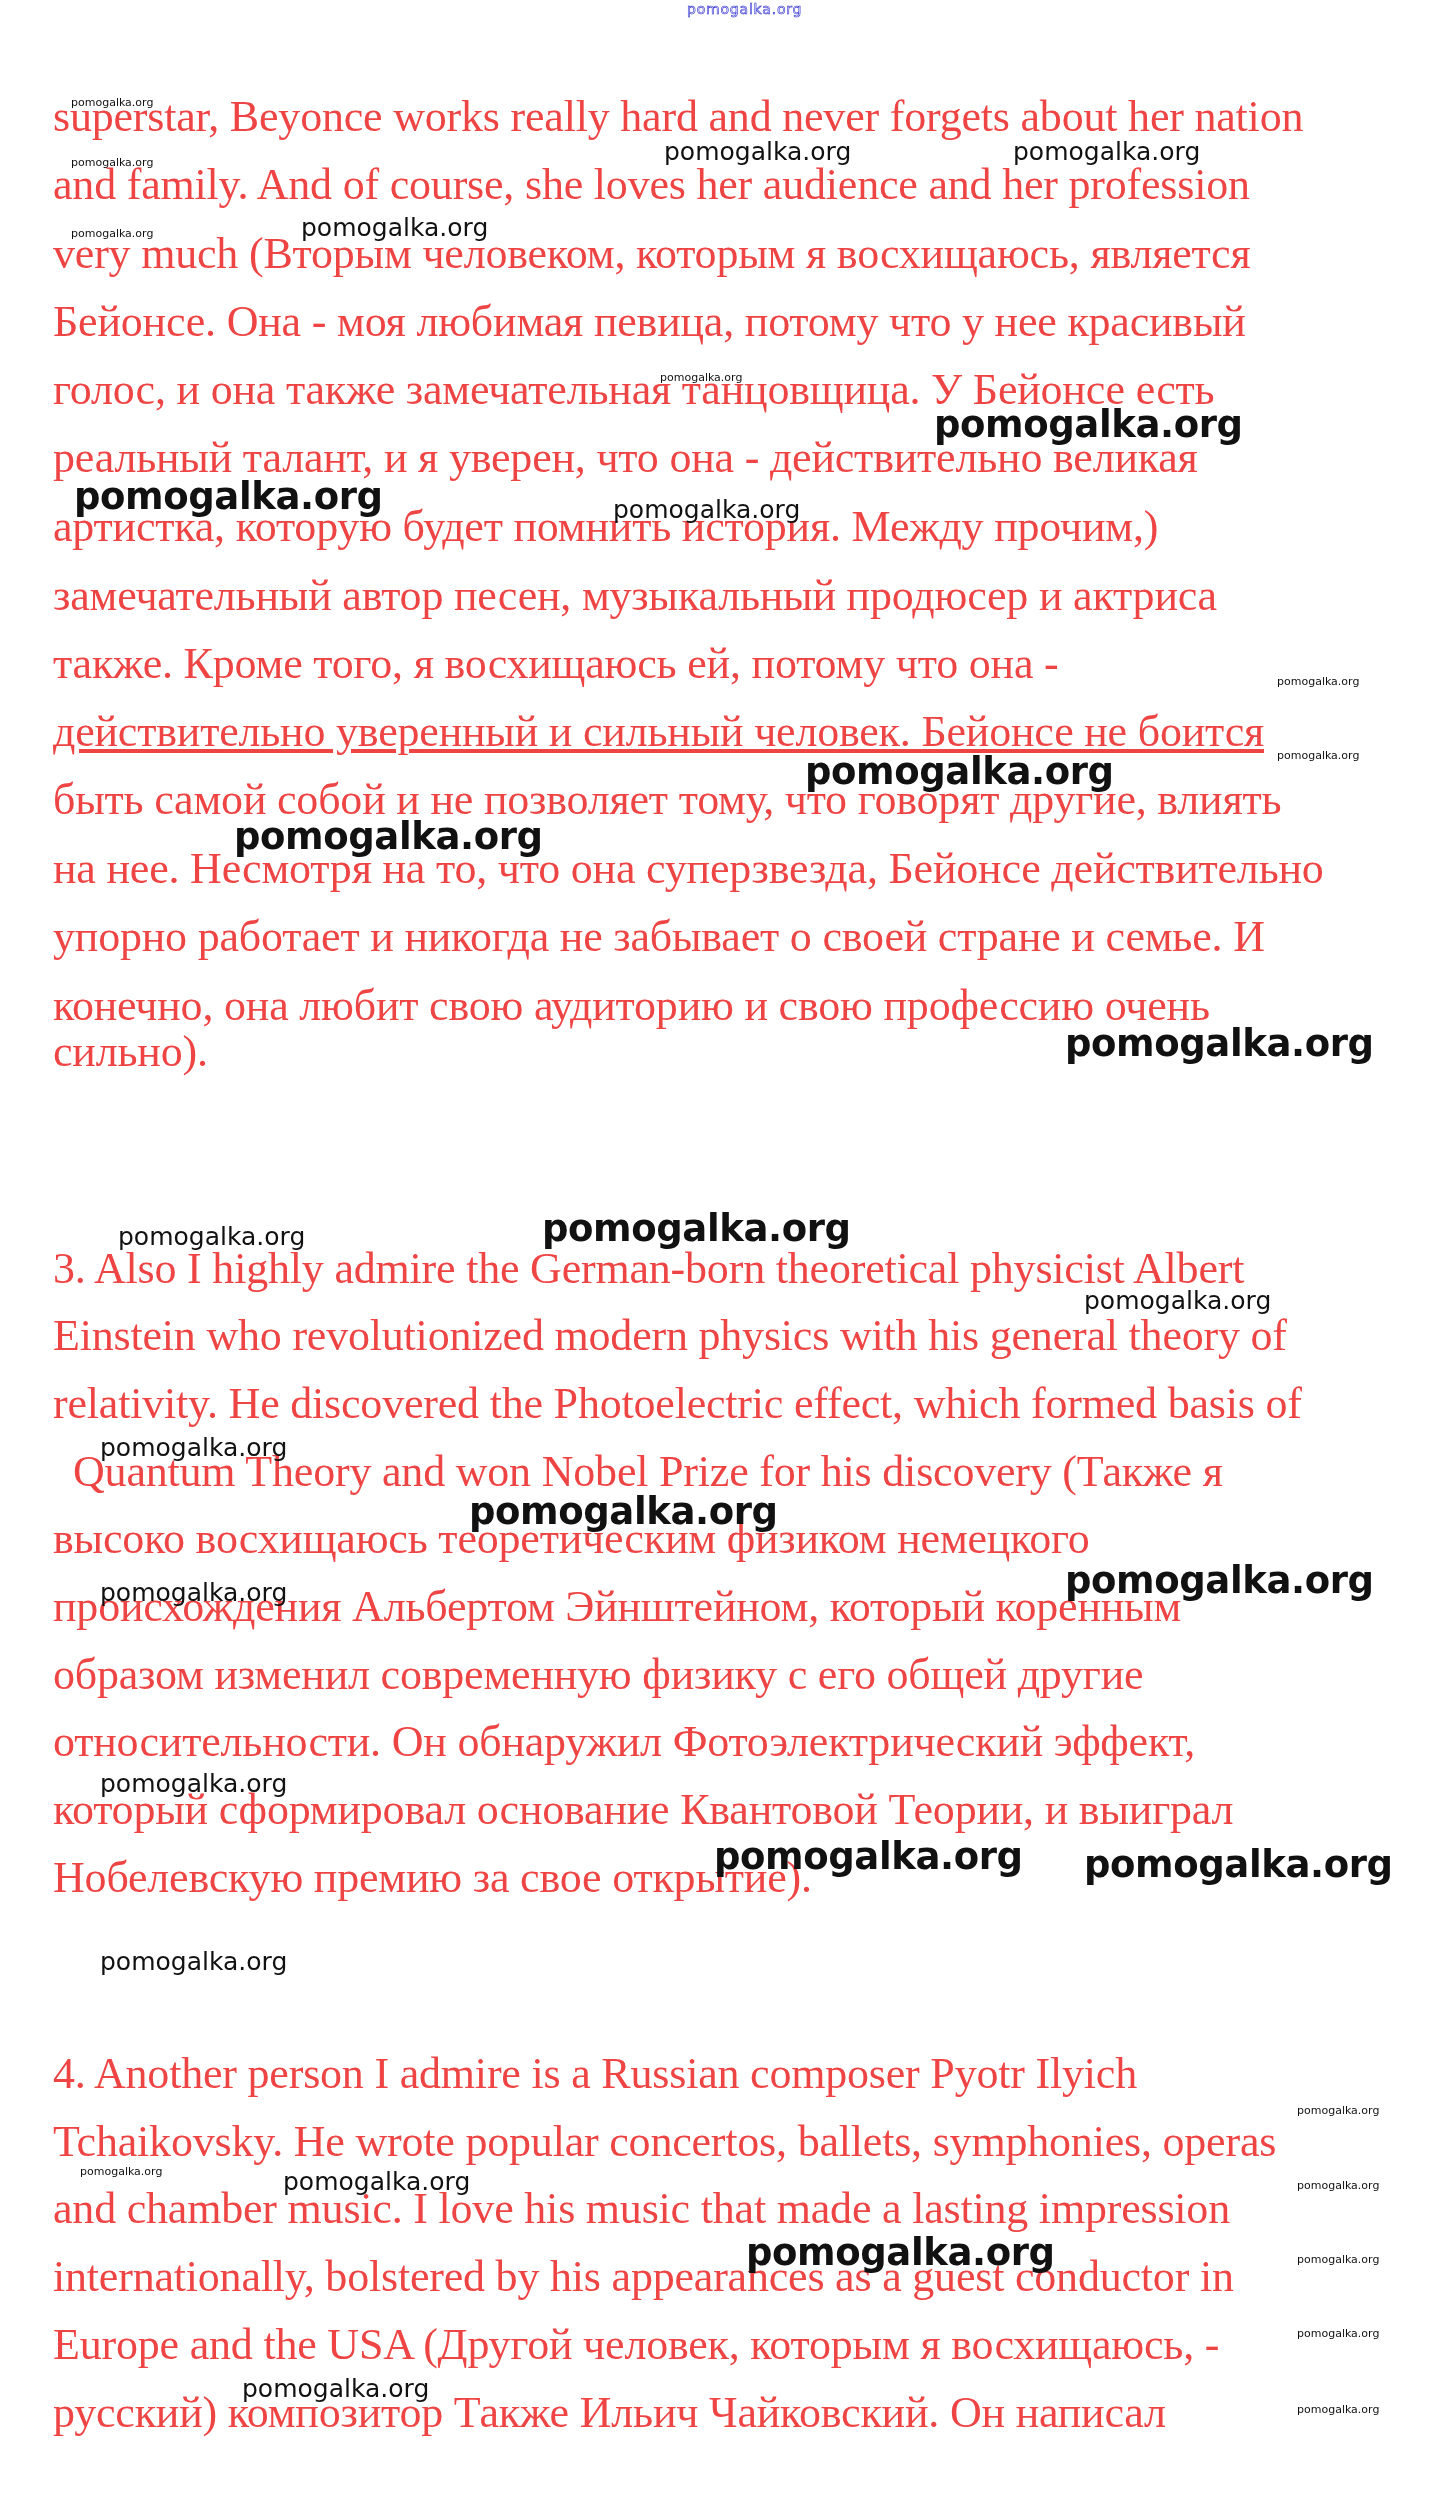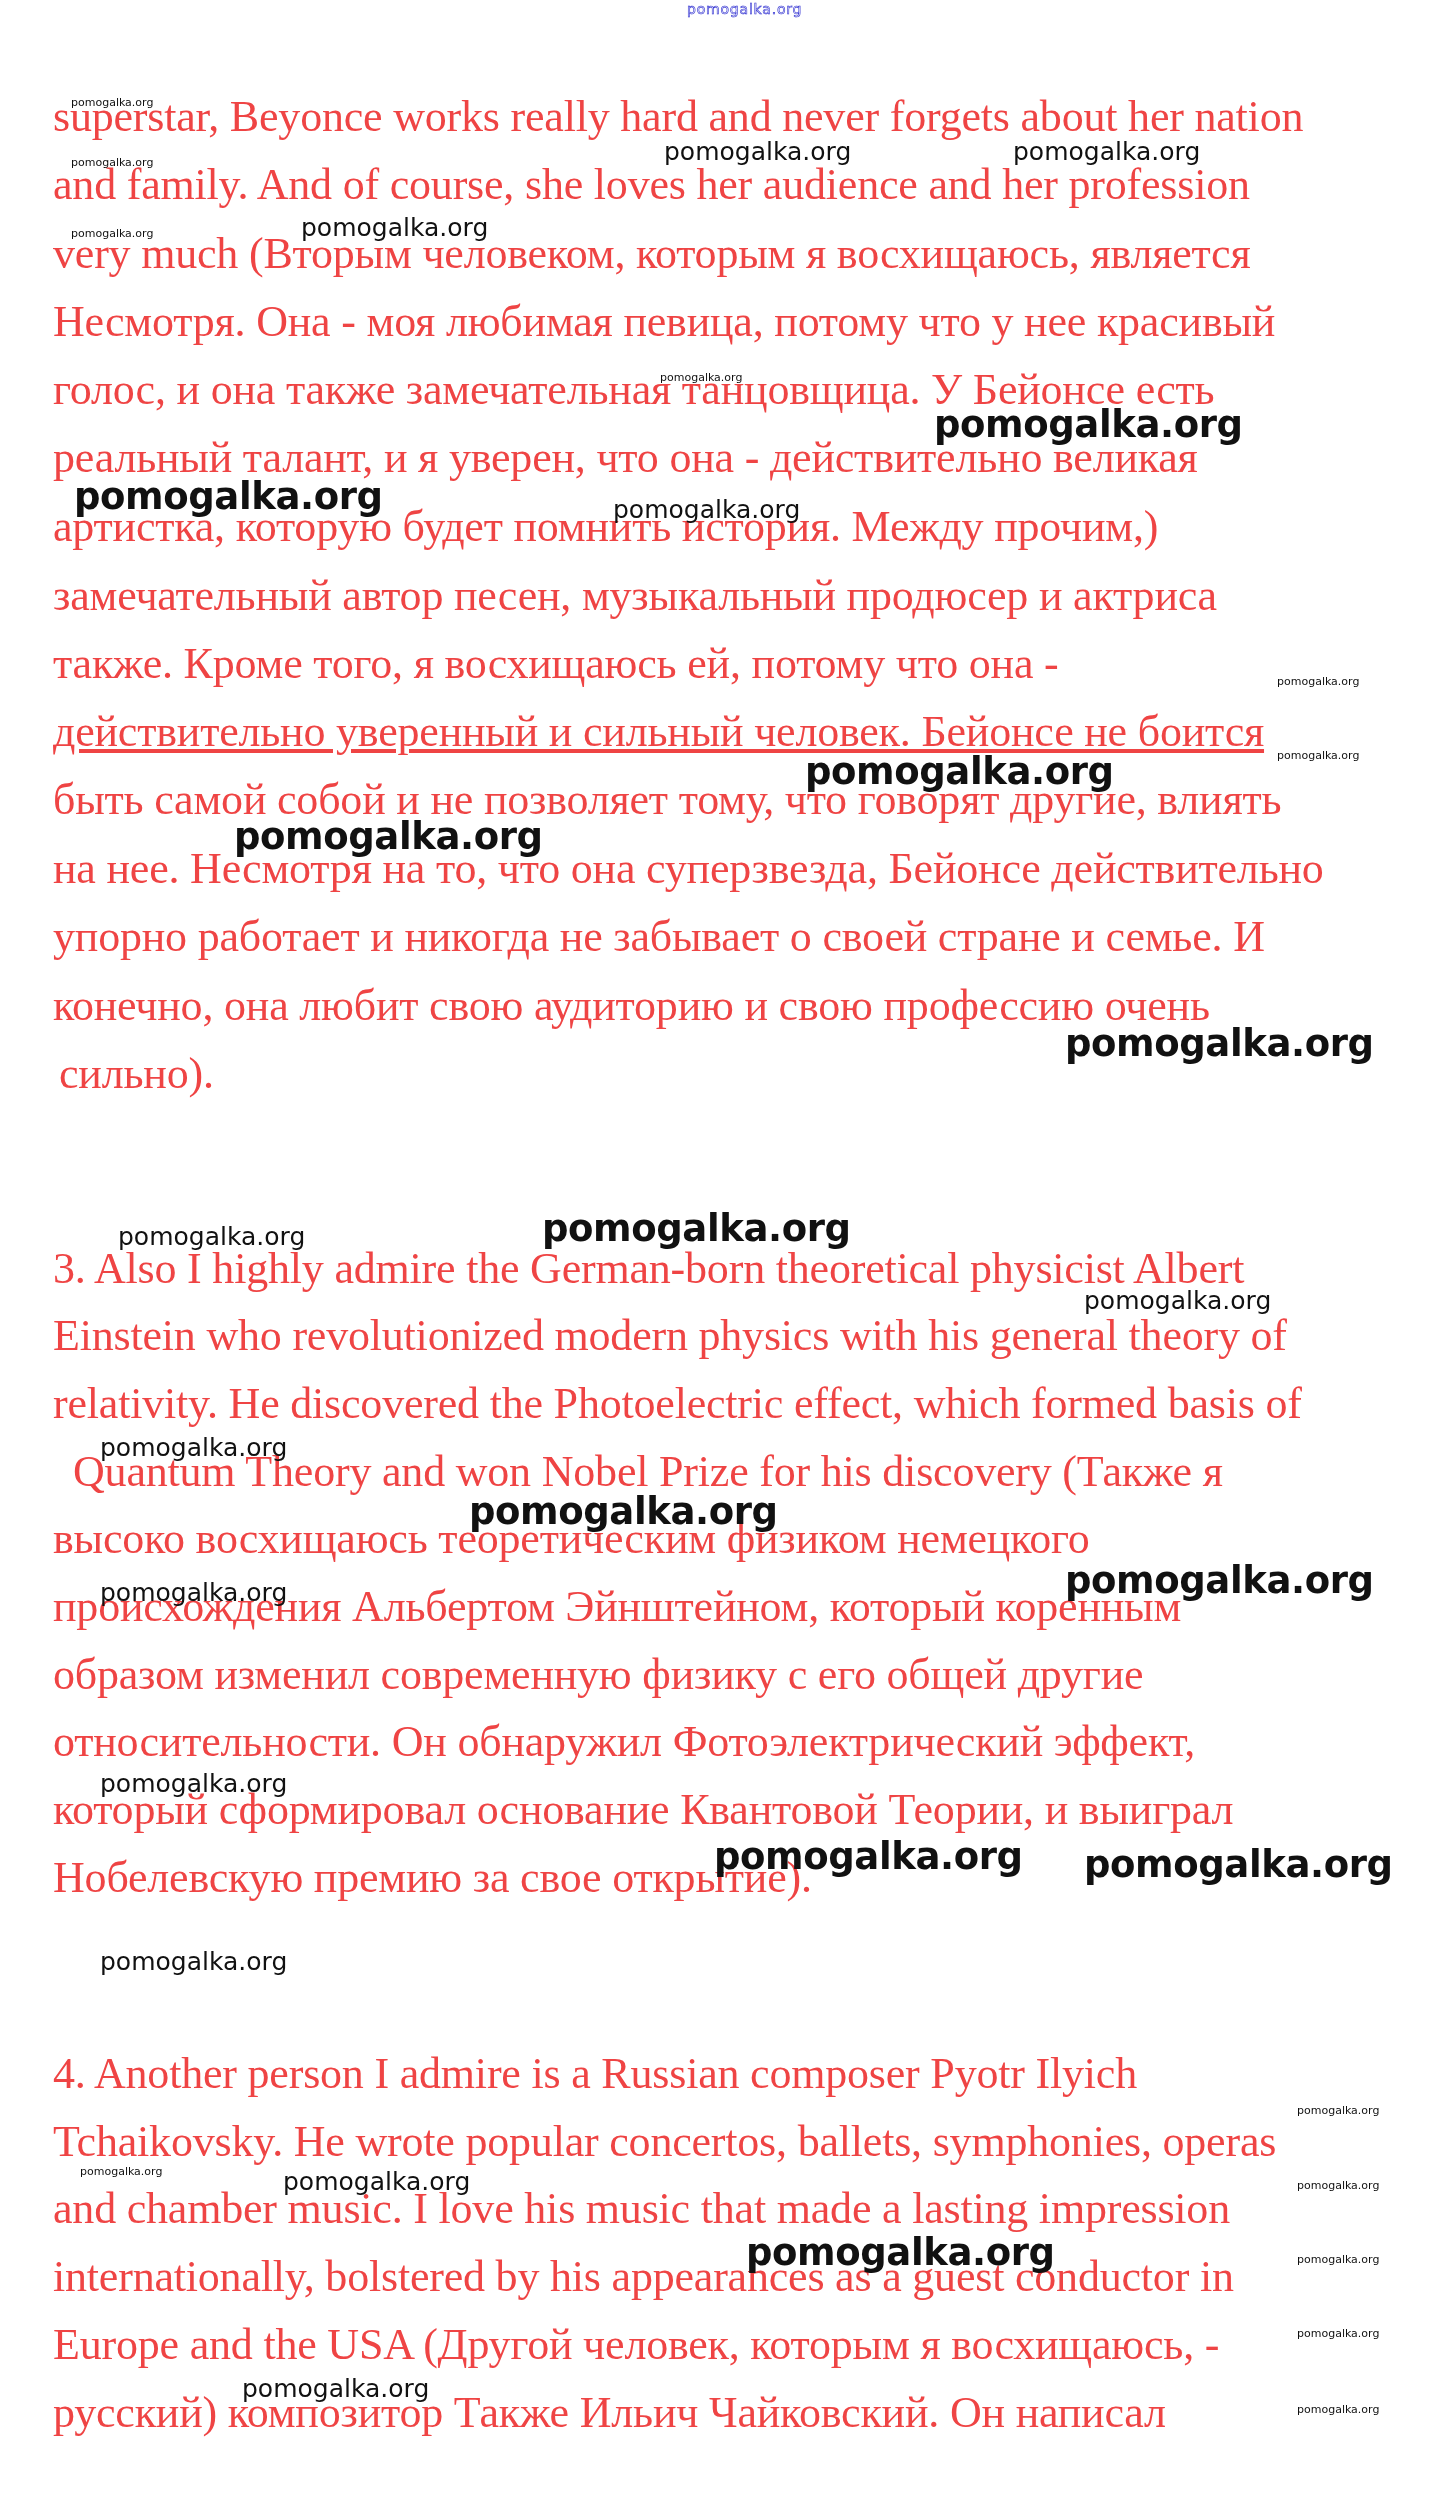--- a/index.html
+++ b/index.html
@@ -27,32 +27,32 @@
 <body>
 
 <div class="page">
 
   <div class="wm top" style="left:687px; top:1.6px;">pomogalka.org</div>
 
   <div>
     <div class="line" style="top:95px;">superstar, Beyonce works really hard and never forgets about her nation</div>
     <div class="line" style="top:163px;">and family. And of course, she loves her audience and her profession</div>
     <div class="line" style="top:232px;">very much (Вторым человеком, которым я восхищаюсь, является</div>
-    <div class="line" style="top:300px;">Несмотря. Она - моя любимая певица, потому что у нее красивый</div>
+    <div class="line" style="top:300px;">Бейонсе. Она - моя любимая певица, потому что у нее красивый</div>
     <div class="line" style="top:368px;">голос, и она также замечательная танцовщица. У Бейонсе есть</div>
     <div class="line" style="top:436px;">реальный талант, и я уверен, что она - действительно великая</div>
     <div class="line" style="top:505px;">артистка, которую будет помнить история. Между прочим,)</div>
     <div class="line" style="top:574px;">замечательный автор песен, музыкальный продюсер и актриса</div>
     <div class="line" style="top:642px;">также. Кроме того, я восхищаюсь ей, потому что она -</div>
     <div class="line" style="top:710px;text-decoration:underline;">действительно уверенный и сильный человек. Бейонсе не боится</div>
     <div class="line" style="top:778px;">быть самой собой и не позволяет тому, что говорят другие, влиять</div>
     <div class="line" style="top:847px;">на нее. Несмотря на то, что она суперзвезда, Бейонсе действительно</div>
     <div class="line" style="top:915px;">упорно работает и никогда не забывает о своей стране и семье. И</div>
     <div class="line" style="top:984px;">конечно, она любит свою аудиторию и свою профессию очень</div>
-    <div class="line" style="top:1052px;margin-left:6px;">сильно).</div>
+    <div class="line" style="top:1030px;">сильно).</div>
   </div>
 
   <div>
     <div class="line" style="top:1247px;">3. Also I highly admire the German-born theoretical physicist Albert</div>
     <div class="line" style="top:1314px;">Einstein who revolutionized modern physics with his general theory of</div>
     <div class="line" style="top:1382px;">relativity. He discovered the Photoelectric effect, which formed basis of</div>
     <div class="line" style="top:1450px;margin-left:20px;">Quantum Theory and won Nobel Prize for his discovery (Также я</div>
     <div class="line" style="top:1517px;">высоко восхищаюсь теоретическим физиком немецкого</div>
     <div class="line" style="top:1585px;">происхождения Альбертом Эйнштейном, который коренным</div>
     <div class="line" style="top:1653px;">образом изменил современную физику с его общей другие</div>

